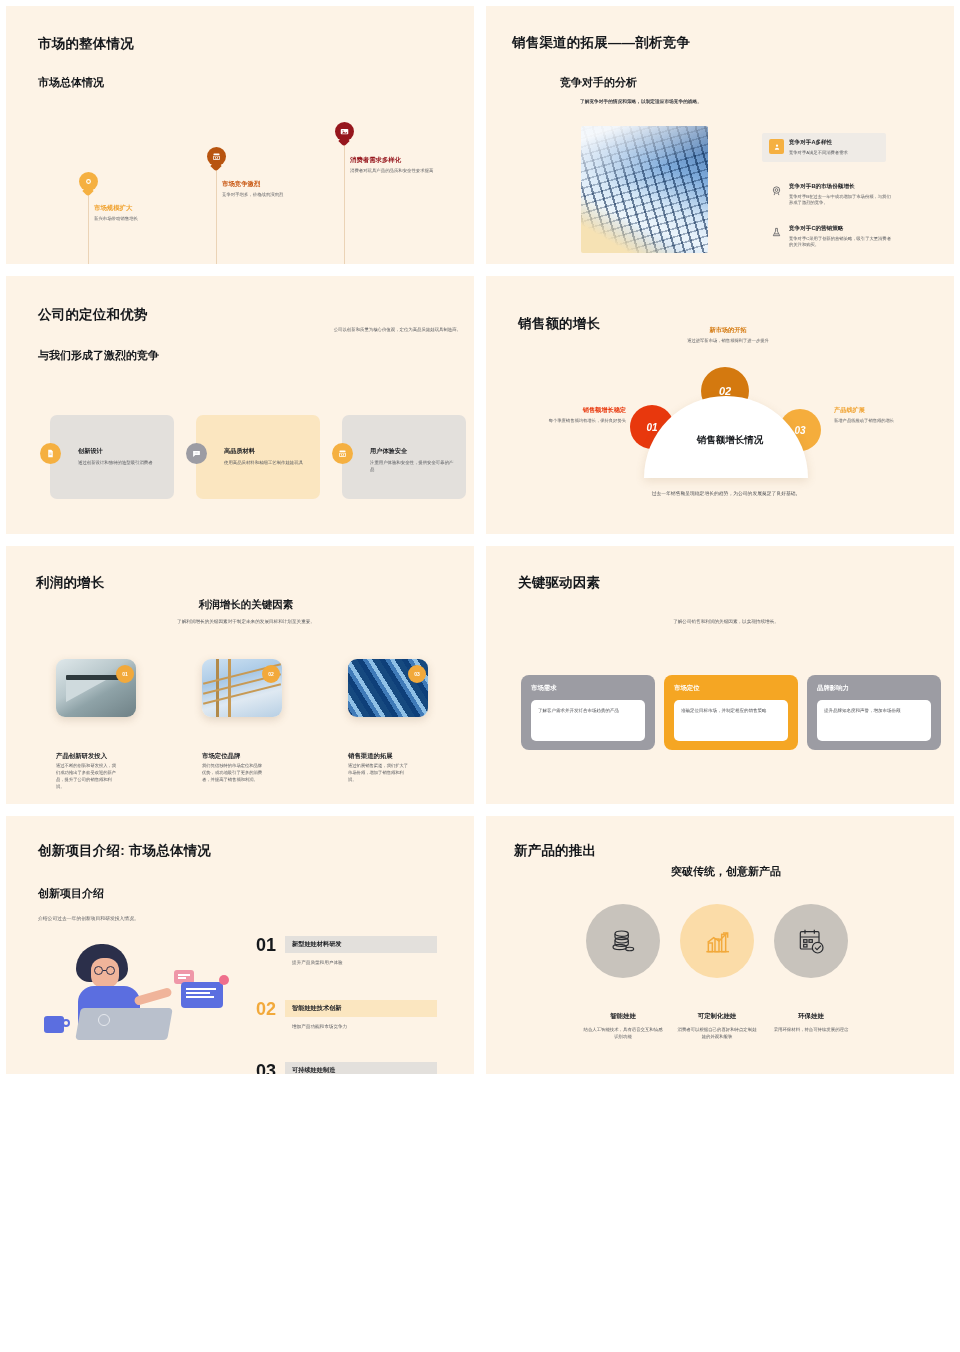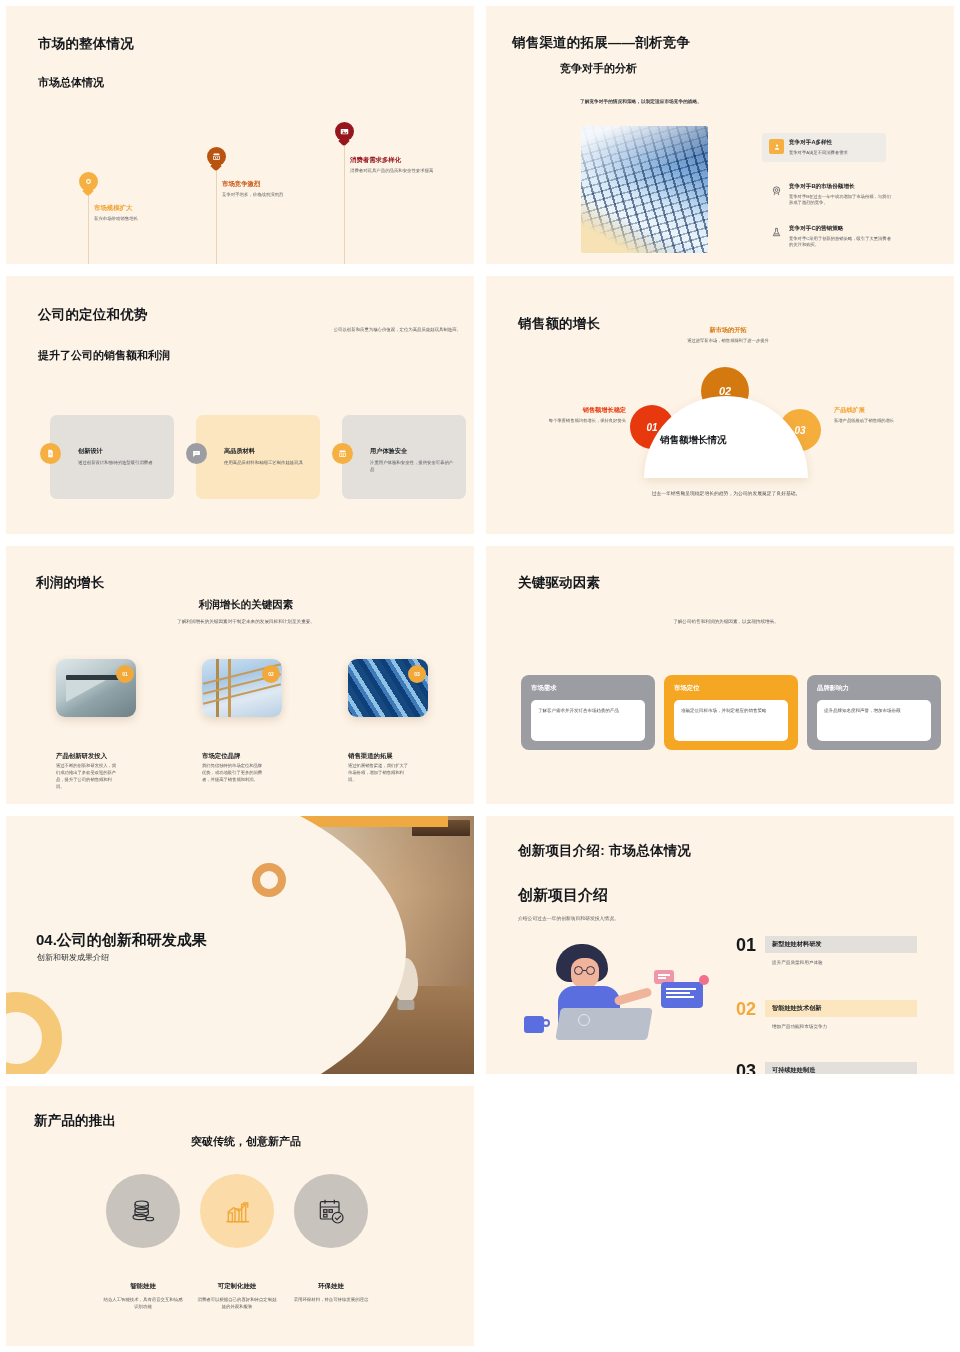--- a/index.html
+++ b/index.html
@@ -221,21 +221,21 @@
       <div class="s1-label" style="left:344px;top:150px">
         <div class="t" style="color:#96161D">消费者需求多样化</div>
         <div class="d">消费者对玩具产品的品质和安全性要求提高</div>
       </div>
     </div>
   </div>
 
   <div class="slide">
     <div class="slide-inner">
       <div class="h-title" style="left:26px;top:28px">销售渠道的拓展——剖析竞争</div>
-      <div class="h-sub" style="left:74px;top:55px">竞争对手的分析</div>
+      <div class="h-sub" style="left:74px;top:69px">竞争对手的分析</div>
       <div class="tiny" style="position:absolute;left:94px;top:92px;font-weight:bold;color:#3a3c41;font-size:4.7px">了解竞争对手的情况和策略，以制定适应市场竞争的战略。</div>
 
       <div class="s2-img" style="left:95px;top:120px;width:127px;height:127px"></div>
 
       <div class="s2-row" style="left:276px;top:127px;background:#EFEBE6;padding:6px 7px;border-radius:2px">
         <div class="ico" style="background:#F5B041">
           <svg width="8" height="8" viewBox="0 0 24 24" fill="#fff">
               <circle cx="12" cy="8" r="3.4"></circle>
               <path d="M5.5 20c0-3.6 2.9-6 6.5-6s6.5 2.4 6.5 6z"></path>
             </svg>
@@ -271,21 +271,21 @@
           <div class="tt">竞争对手C的营销策略</div>
           <div class="dd">竞争对手C采用了创新的营销策略，吸引了大量消费者的关注和购买。</div>
         </div>
       </div>
     </div>
   </div>
 
   <div class="slide">
     <div class="slide-inner">
       <div class="h-title" style="left:32px;top:30px">公司的定位和优势</div>
-      <div class="h-sub" style="left:32px;top:72px">提升了公司的销售额和利润</div>
+      <div class="h-sub" style="left:32px;top:72px">与我们形成了激烈的竞争</div>
       <div style="position:absolute;left:290px;top:50px;width:165px;font-size:4.4px;color:#55575c;line-height:1.7;text-align:right">公司以创新和质量为核心价值观，定位为高品质娃娃玩具制造商。</div>
 
       <div class="card3" style="left:44px;top:139px;background:#E3E0DC">
         <div style="padding:32px 12px 0 28px">
           <div class="t">创新设计</div>
           <div class="d">通过创新设计和独特的造型吸引消费者</div>
         </div>
       </div>
       <div class="chip3" style="left:34px;top:167px;background:#F5B041">
         <svg width="9" height="9" viewBox="0 0 24 24" fill="#fff">
@@ -343,21 +343,21 @@
       <div class="sd-lab" style="left:348px;top:130px;text-align:left">
         <div class="t" style="color:#F0A22F">产品线扩展</div>
         <div class="d">新增产品线推动了销售额的增长</div>
       </div>
 
       <div class="bub" style="left:215px;top:91px;width:48px;height:48px;background:#D4790F;font-size:11px">02</div>
       <div class="bub" style="left:144px;top:129px;width:44px;height:44px;background:#E8380D;font-size:10px">01</div>
       <div class="bub" style="left:293px;top:133px;width:42px;height:42px;background:#F5AD3C;font-size:10px">03</div>
 
       <div class="dome" style="left:158px;top:120px"></div>
-      <div style="position:absolute;left:174px;top:158px;width:164px;font-size:9.5px;font-weight:bold;color:#15181c;z-index:5">销售额增长情况</div>
+      <div style="position:absolute;left:162px;top:158px;width:164px;text-align:center;font-size:9.5px;font-weight:bold;color:#15181c;z-index:5">销售额增长情况</div>
 
       <div style="position:absolute;left:0;top:214px;width:480px;text-align:center;font-size:4.8px;color:#4a4c51">过去一年销售额呈现稳定增长的趋势，为公司的发展奠定了良好基础。</div>
     </div>
   </div>
 
   <div class="slide">
     <div class="slide-inner">
       <div class="h-title" style="left:30px;top:28px">利润的增长</div>
       <div style="position:absolute;left:0;top:52px;width:480px;text-align:center;font-size:10.5px;font-weight:bold;color:#15181c">利润增长的关键因素</div>
       <div style="position:absolute;left:0;top:73px;width:480px;text-align:center;font-size:4.6px;color:#55575c">了解利润增长的关键因素对于制定未来的发展目标和计划至关重要。</div>
@@ -401,47 +401,25 @@
         <div class="t">市场定位</div>
         <div class="inner">准确定位目标市场，并制定相应的销售策略</div>
       </div>
       <div class="kd" style="left:321px;top:129px;background:#9C9CA3">
         <div class="t">品牌影响力</div>
         <div class="inner">提升品牌知名度和声誉，增加市场份额</div>
       </div>
     </div>
   </div>
 
-  <div class="slide">
-    <div class="slide-inner">
-      <div class="sec-bg"></div>
-      <div class="sec-photo">
-        <div class="topshelf"></div>
-        <div class="shelf"></div>
-        <div class="doll" style="left:24px;bottom:28%;width:26px;height:62px;background:#2b2320"></div>
-        <div class="doll" style="left:60px;bottom:28%;width:24px;height:50px;background:#c2272d"></div>
-        <div class="doll" style="left:92px;bottom:28%;width:25px;height:47px;background:#231c19"></div>
-        <div class="doll" style="left:124px;bottom:28%;width:24px;height:52px;background:#1f1916"></div>
-        <div class="doll" style="left:155px;bottom:28%;width:25px;height:54px;background:#1d1714"></div>
-        <div class="doll" style="left:188px;bottom:28%;width:24px;height:50px;background:#b02329"></div>
-        <div class="doll" style="left:220px;bottom:28%;width:24px;height:44px;background:#e8ddcd"></div>
-      </div>
-      <div class="sec-bar" style="left:242px;width:200px"></div>
-      <div class="sec-mask"></div>
-      <div class="sec-ring" style="left:246px;top:47px"></div>
-      <div class="sec-ring2" style="left:-36px;top:176px"></div>
-      <div class="sec-title" style="left:30px;top:115px">04.公司的创新和研发成果</div>
-      <div class="sec-sub" style="left:31px;top:136px">创新和研发成果介绍</div>
-    </div>
-  </div>
 
   <div class="slide">
     <div class="slide-inner">
       <div class="h-title" style="left:32px;top:26px">创新项目介绍: 市场总体情况</div>
-      <div class="h-sub" style="left:32px;top:70px;font-size:15px">创新项目介绍</div>
+      <div class="h-sub" style="left:32px;top:70px;font-size:11px">创新项目介绍</div>
       <div style="position:absolute;left:32px;top:99px;font-size:4.8px;color:#55575c">介绍公司过去一年的创新项目和研发投入情况。</div>
 
       <div>
         <div style="position:absolute;left:70px;top:128px;width:52px;height:38px;background:#2b2f4a;border-radius:26px 26px 14px 14px"></div>
         <div style="position:absolute;left:85px;top:142px;width:28px;height:30px;background:#f0b49a;border-radius:12px"></div>
         <div style="position:absolute;left:88px;top:150px;width:9px;height:9px;border:1.4px solid #2b2f4a;border-radius:50%"></div>
         <div style="position:absolute;left:100px;top:150px;width:9px;height:9px;border:1.4px solid #2b2f4a;border-radius:50%"></div>
         <div style="position:absolute;left:97px;top:154px;width:3px;height:1.4px;background:#2b2f4a"></div>
         <div style="position:absolute;left:72px;top:170px;width:62px;height:48px;background:#5b6ee0;border-radius:16px 16px 4px 4px"></div>
         <div style="position:absolute;left:128px;top:176px;width:38px;height:9px;background:#f0b49a;border-radius:5px;transform:rotate(-16deg)"></div>

